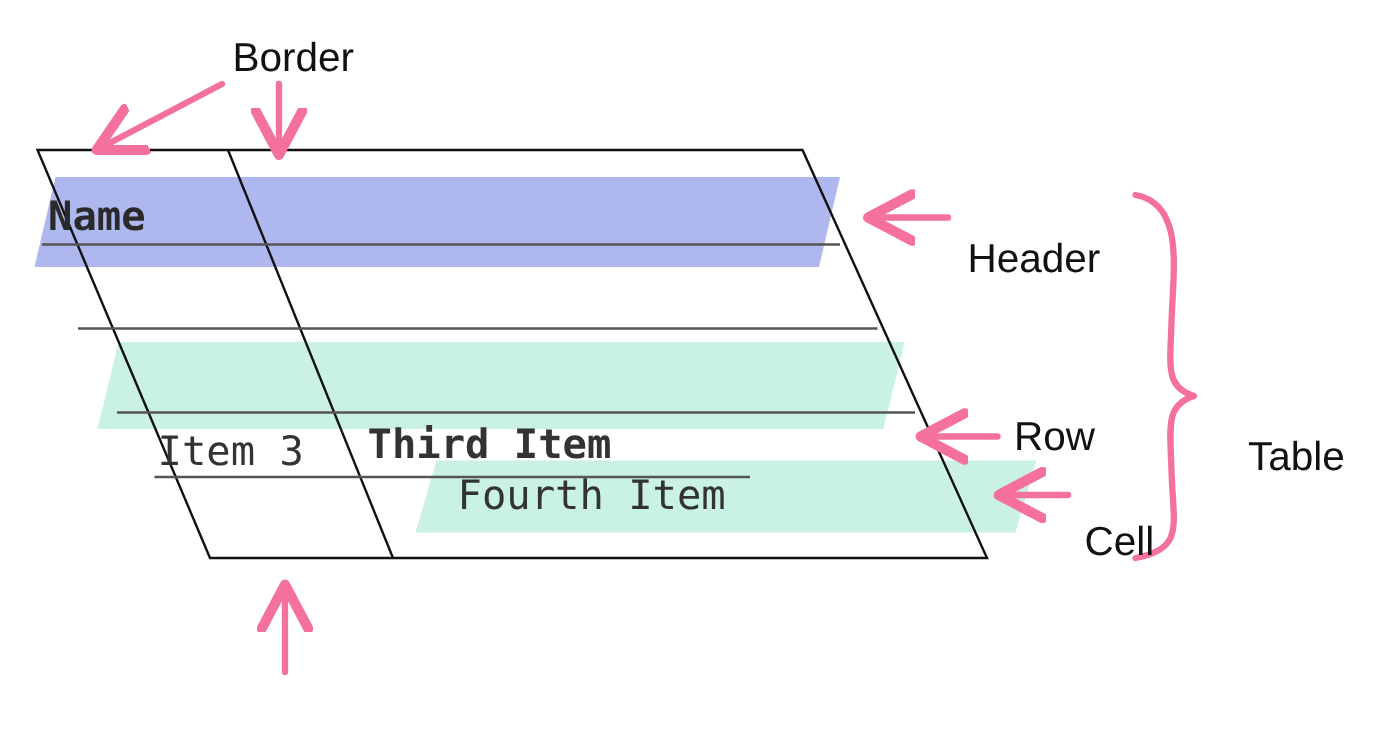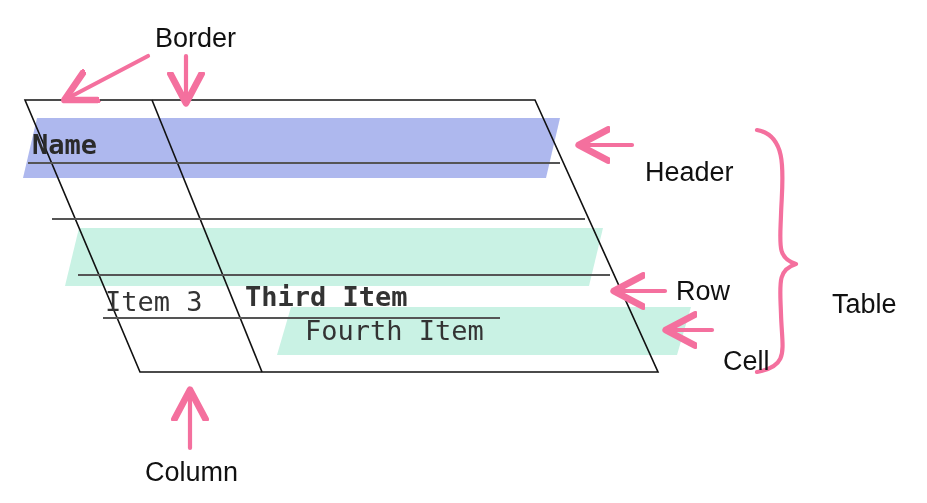--- a/index.html
+++ b/index.html
@@ -115,15 +115,14 @@
   <div class="anno-label" style="left:155px; top:25px;">Border</div>
 
   <div class="anno-label" style="left:645px; top:131px;margin-top:28px;">Header</div>
 
   <div class="anno-label" style="left:832px; top:250px;margin-top:41px;">Table</div>
 
   <div class="anno-label" style="left:676px; top:278px;text-align:right;">Row</div>
 
   <div class="anno-label" style="left:723px; top:316px;margin-top:32px;">Cell</div>
 
-  <div class="anno-label" style="left:145px; top:459px;">Column</div>
 
 </div>
 
 </body></html>

